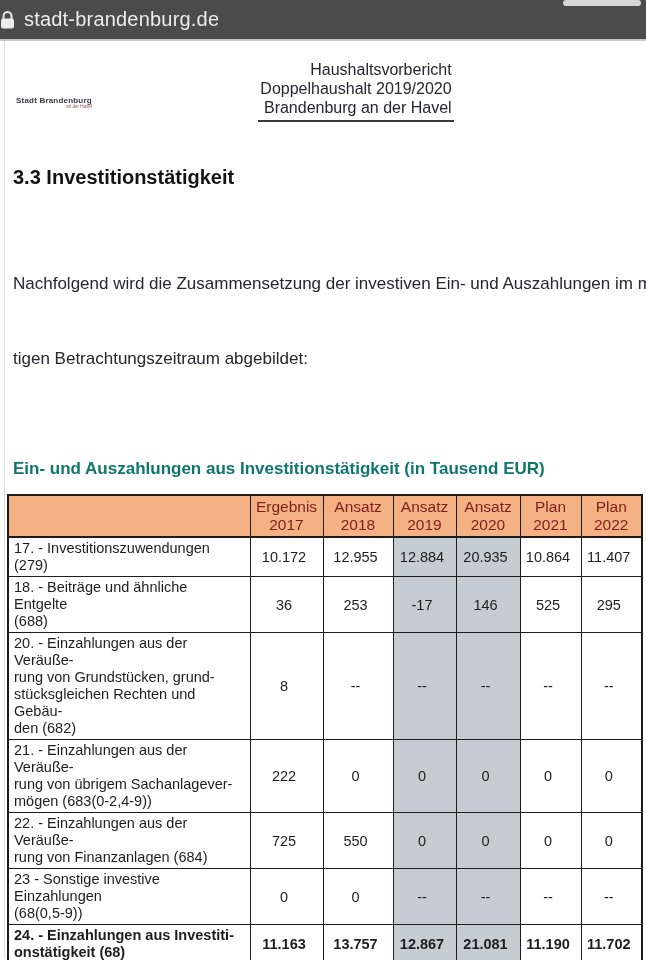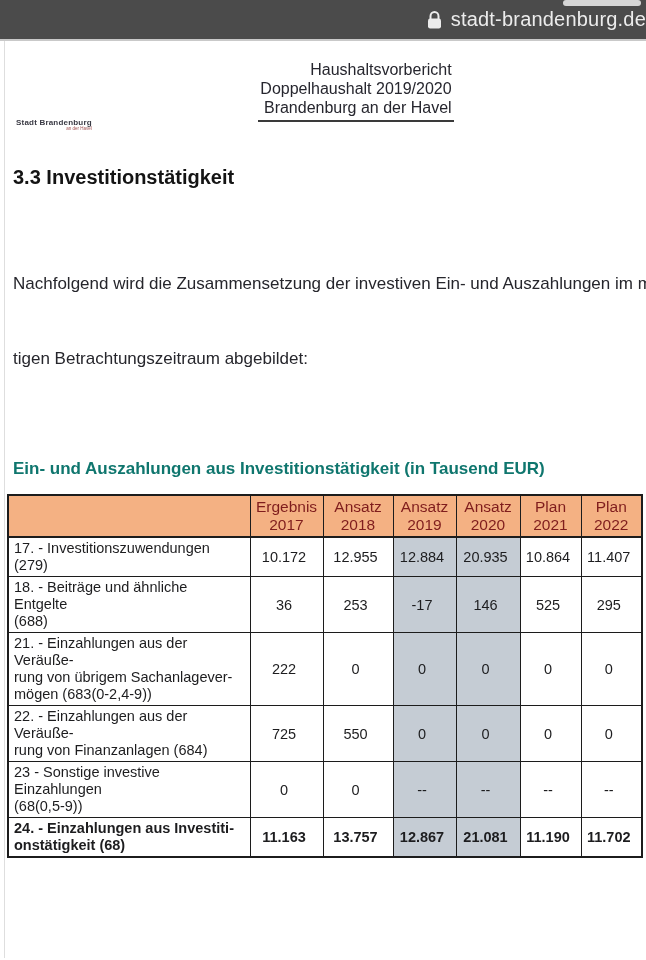--- a/index.html
+++ b/index.html
@@ -8,31 +8,31 @@
     --shaded-col:#C5CCD4;
     --highlight:#F2737C;
     --table-border:#1c1c1c;
     --text:#1d1d1f;
   }
   *{margin:0;padding:0;box-sizing:border-box;}
   html,body{width:646px;height:960px;overflow:hidden;background:#fff;
     font-family:"Liberation Sans","DejaVu Sans",sans-serif;color:var(--text);}
   
   .address-bar{position:relative;height:41px;background:var(--address-bar);
-    display:flex;align-items:center;justify-content:flex-end;gap:9px;
+    display:flex;align-items:center;justify-content:flex-start;gap:9px;
     border-bottom:2px solid #c9c9c9;}
   .tab-corner{position:absolute;top:0;right:5px;width:78px;height:6px;
     background:#d6d6d6;border-radius:4px;}
   .lock{width:15px;height:18px;flex:0 0 auto;}
   .address-text{color:#ececec;font-size:20px;letter-spacing:.2px;}
   
   .page{position:relative;height:917px;background:#fff;}
   .page-edge{position:absolute;left:4px;top:0;bottom:0;width:1px;background:#dedede;}
   .doc-header{position:relative;padding-top:19px;height:105px;}
-  .logo{position:absolute;left:16px;top:78px;line-height:1.05;}
+  .logo{position:absolute;left:16px;top:56px;line-height:1.05;}
   .logo-line1{font-size:8px;font-weight:bold;color:#3a3a44;letter-spacing:.2px;}
   .logo-line2{font-size:4.5px;color:#a05050;text-align:right;}
   .doc-title{width:fit-content;margin:0 auto;transform:translateX(33px);
     text-align:right;font-size:16px;line-height:19px;color:#26262e;
     border-bottom:2px solid #3a3a3a;padding:0 2px 3px 2px;}
   .section-heading{margin:20px 0 0 13px;font-size:20px;font-weight:bold;color:#141414;}
   .paragraph{margin:32px 0 0 13px;font-size:17px;line-height:25px;
     white-space:pre;overflow:hidden;width:633px;color:#26262c;}
   .table-title{margin:38px 0 0 13px;font-size:17px;font-weight:bold;color:#0f766e;}
   
@@ -124,20 +124,32 @@
           <td class="row-label">18. - Beiträge und ähnliche Entgelte
 (688)</td>
           <td class="value-cell">36</td>
           <td class="value-cell">253</td>
           <td class="value-cell shaded">-17</td>
           <td class="value-cell shaded">146</td>
           <td class="value-cell">525</td>
           <td class="value-cell">295</td>
         </tr>
         <tr>
+          <td class="row-label">20. - Einzahlungen aus der Veräuße-
+rung von Grundstücken, grund-
+stücksgleichen Rechten und Gebäu-
+den (682)</td>
+          <td class="value-cell">8</td>
+          <td class="value-cell">--</td>
+          <td class="value-cell shaded">--</td>
+          <td class="value-cell shaded">--</td>
+          <td class="value-cell">--</td>
+          <td class="value-cell">--</td>
+        </tr>
+        <tr>
           <td class="row-label">21. - Einzahlungen aus der Veräuße-
 rung von übrigem Sachanlagever-
 mögen (683(0-2,4-9))</td>
           <td class="value-cell">222</td>
           <td class="value-cell">0</td>
           <td class="value-cell shaded">0</td>
           <td class="value-cell shaded">0</td>
           <td class="value-cell">0</td>
           <td class="value-cell">0</td>
         </tr>

